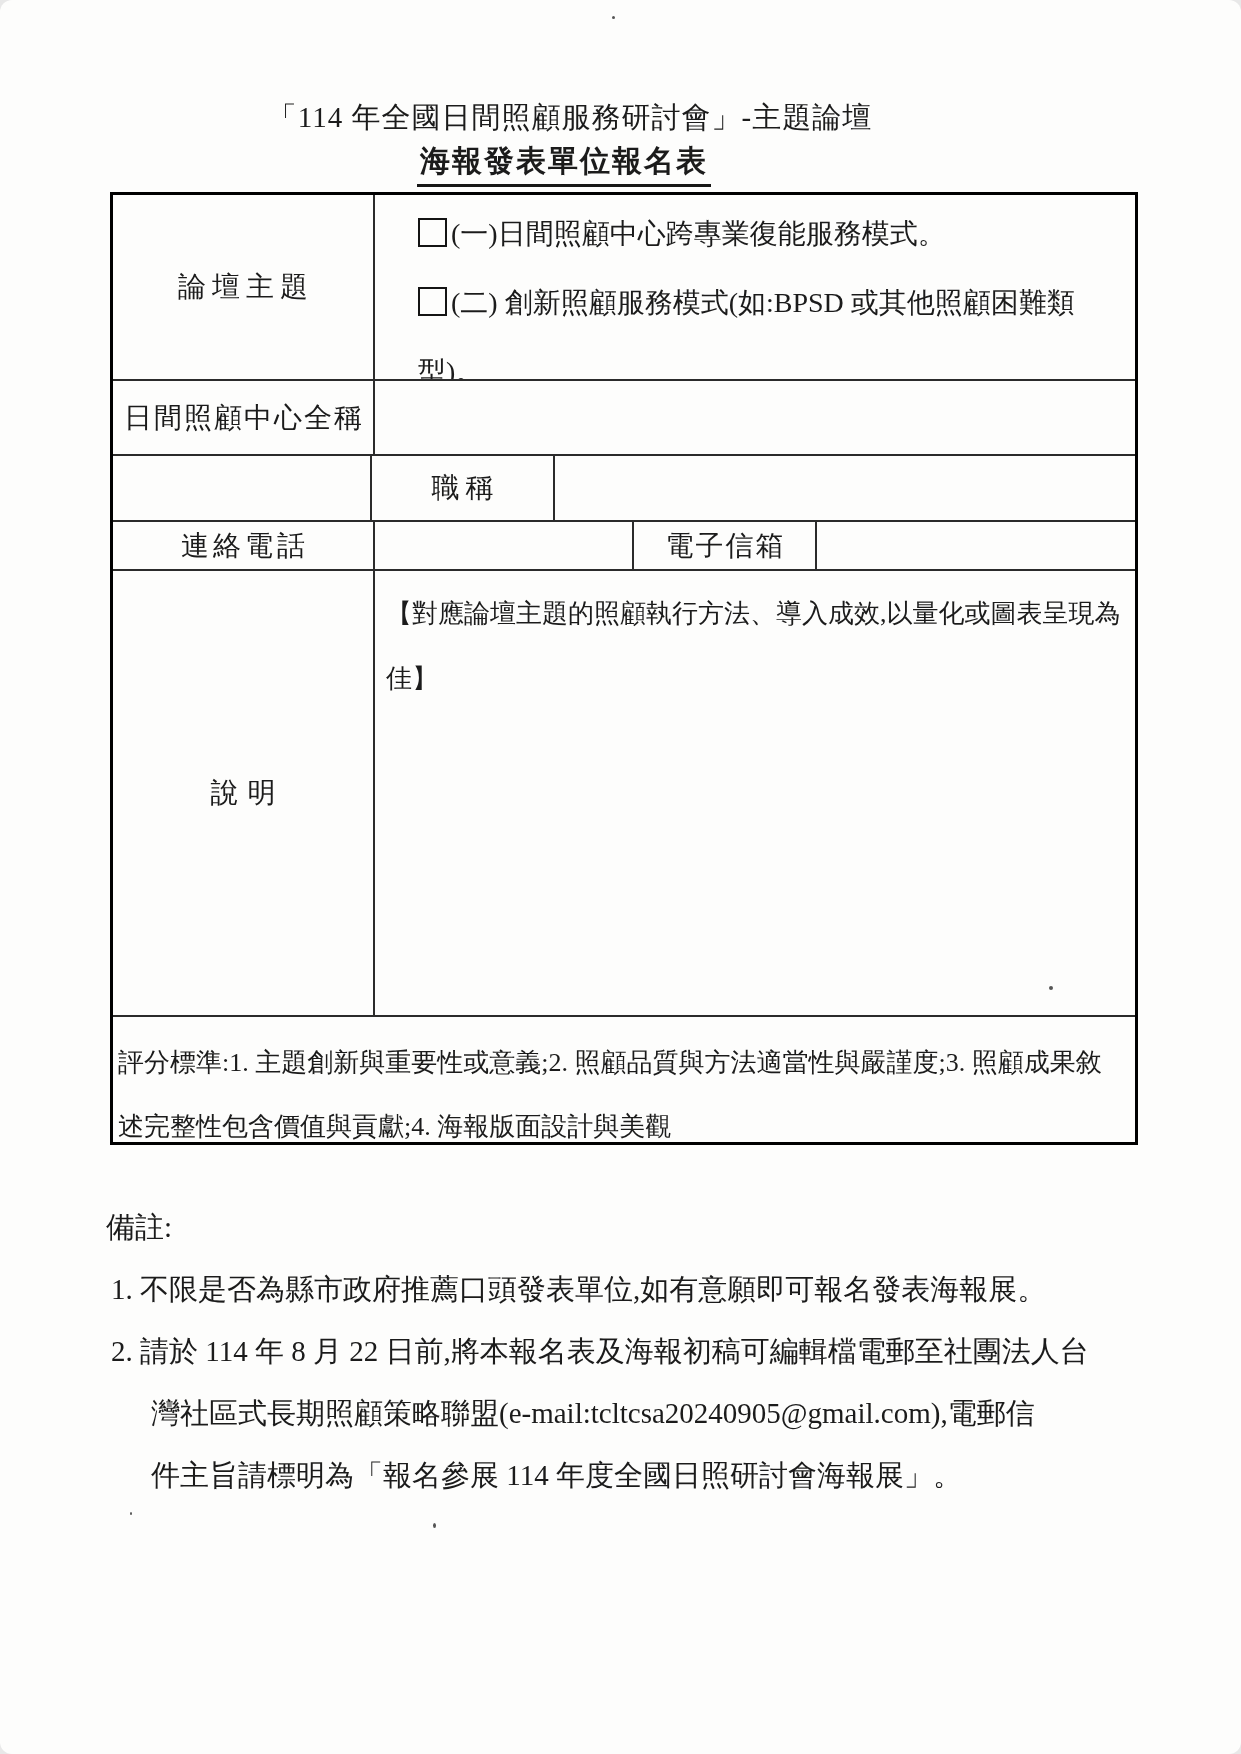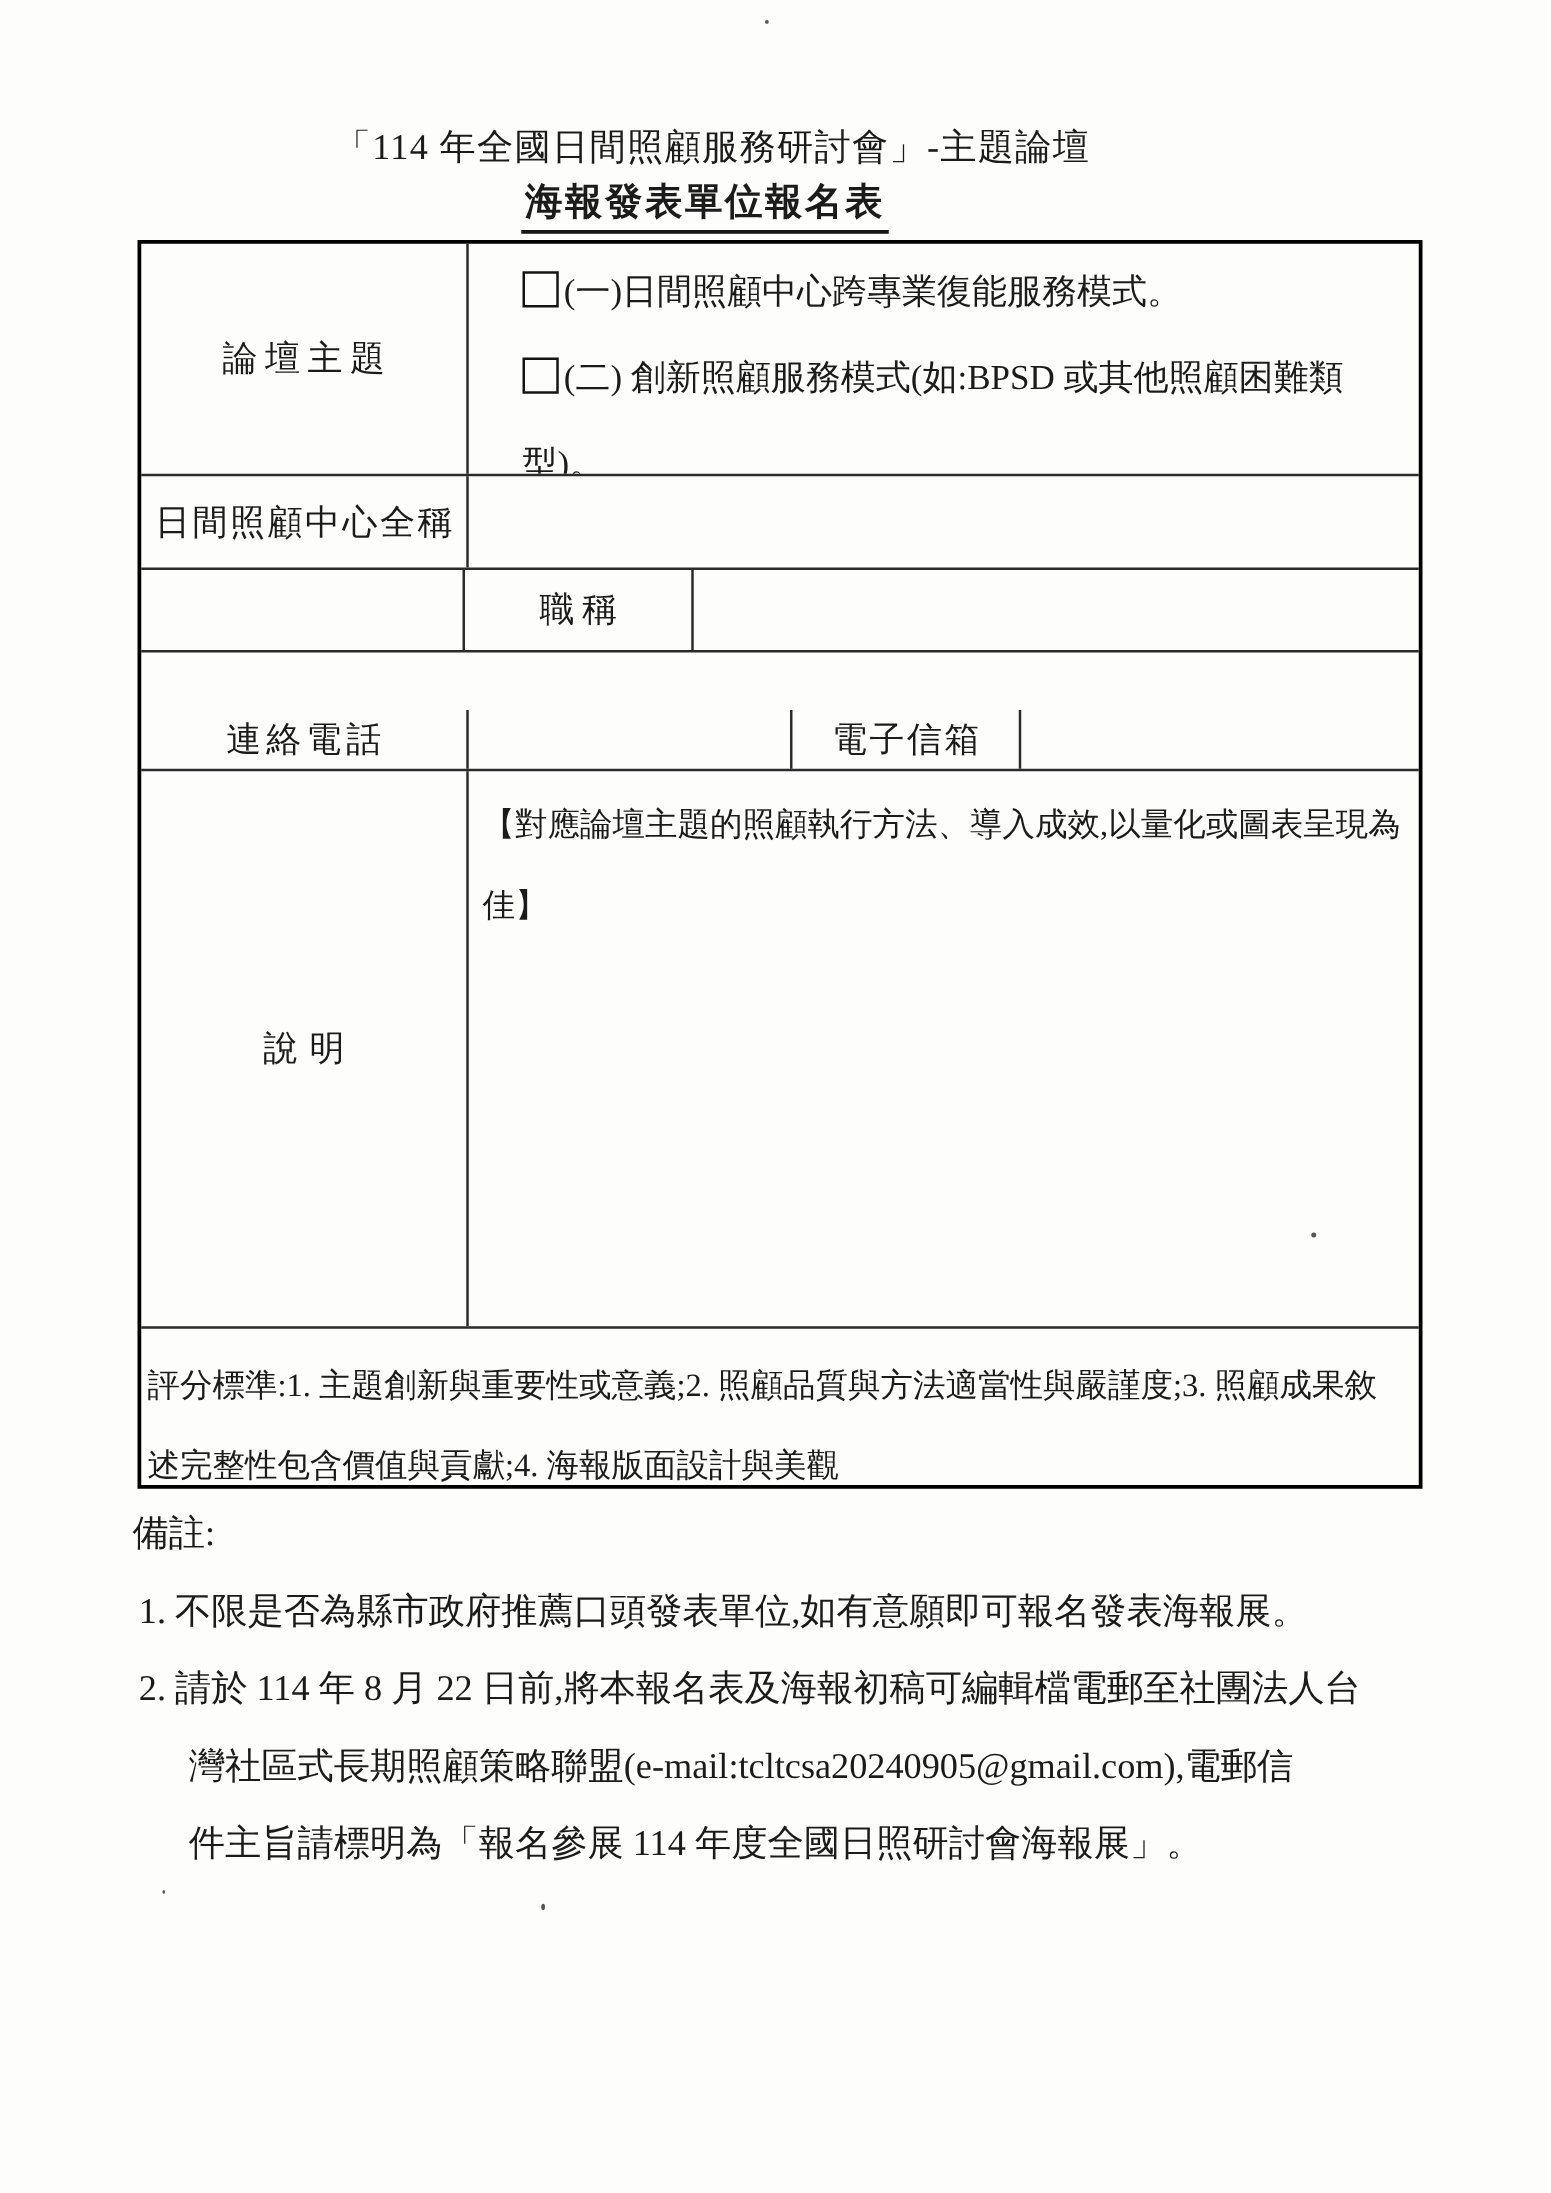--- a/index.html
+++ b/index.html
@@ -3,20 +3,21 @@
 <meta charset="utf-8">
 <style>
   html,body{margin:0;padding:0;background:#e8e8e8;}
   .page{
     position:relative;
     width:1241px;height:1754px;
     background:#fdfdfc;
     font-family:"Liberation Serif","DejaVu Serif",serif;
     color:#1b1b1b;
     overflow:hidden;
+    border-radius:12px;
   }
   
   .title1{
     position:absolute;top:98px;left:0;width:1140px;
     text-align:center;font-size:29px;letter-spacing:1px;
     white-space:nowrap;
   }
   .subtitle-wrap{
     position:absolute;top:141px;left:0;width:1128px;text-align:center;
   }
@@ -31,21 +32,21 @@
     position:absolute;left:110px;top:192px;width:1028px;
     border:3px solid #000;
     box-sizing:border-box;
     background:#fdfdfc;
   }
   .row{display:flex;border-bottom:2px solid #2b2b2b;box-sizing:border-box;}
   .row:last-child{border-bottom:none;}
   .r1{height:186px;}
   .r2{height:75px;gap:24px;}
   .r3{height:66px;}
-  .r4{height:49px;margin-top:46px;}
+  .r4{height:49px;}
   .r5{height:446px;}
   .r6{height:125px;}
   .cell{box-sizing:border-box;border-right:2px solid #2b2b2b;}
   .cell:last-child{border-right:none;}
   .c1{width:262px;flex:0 0 262px;}
   .c2{width:259px;flex:0 0 259px;}
   .c3{width:183px;flex:0 0 183px;}
   .c4{flex:1 1 auto;}
   .grow{flex:1 1 auto;}
   .label-cell{

